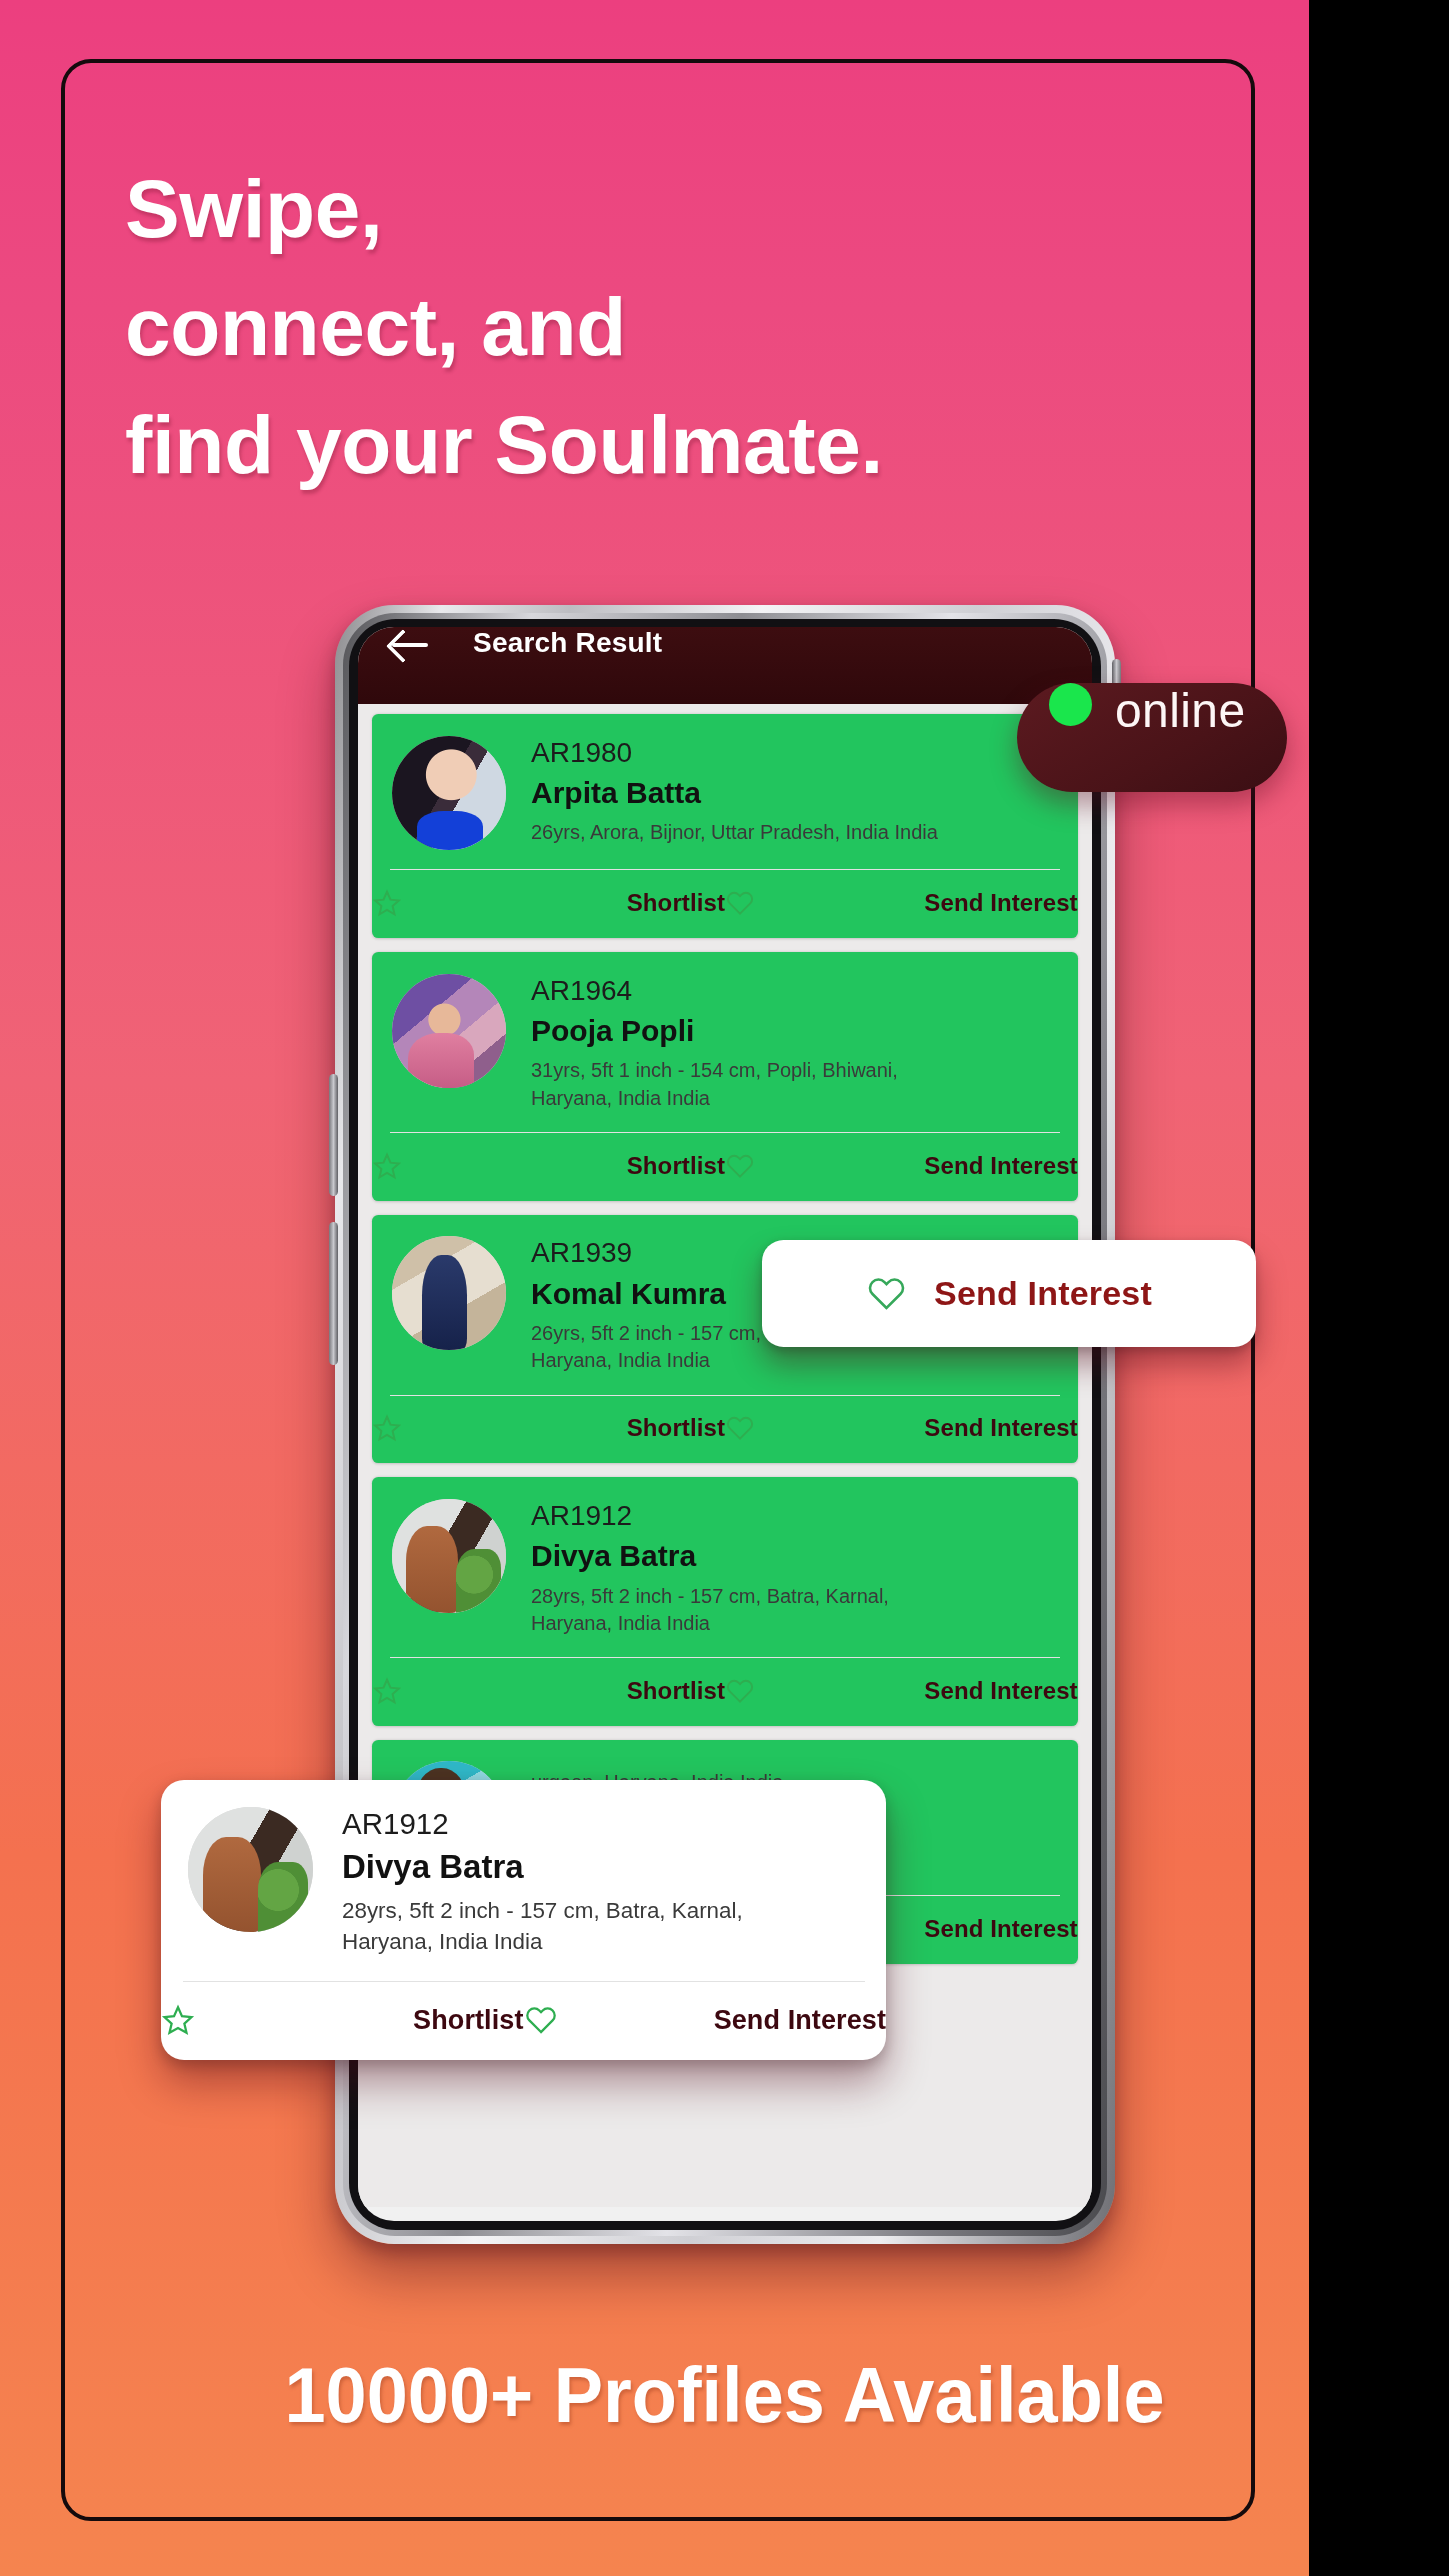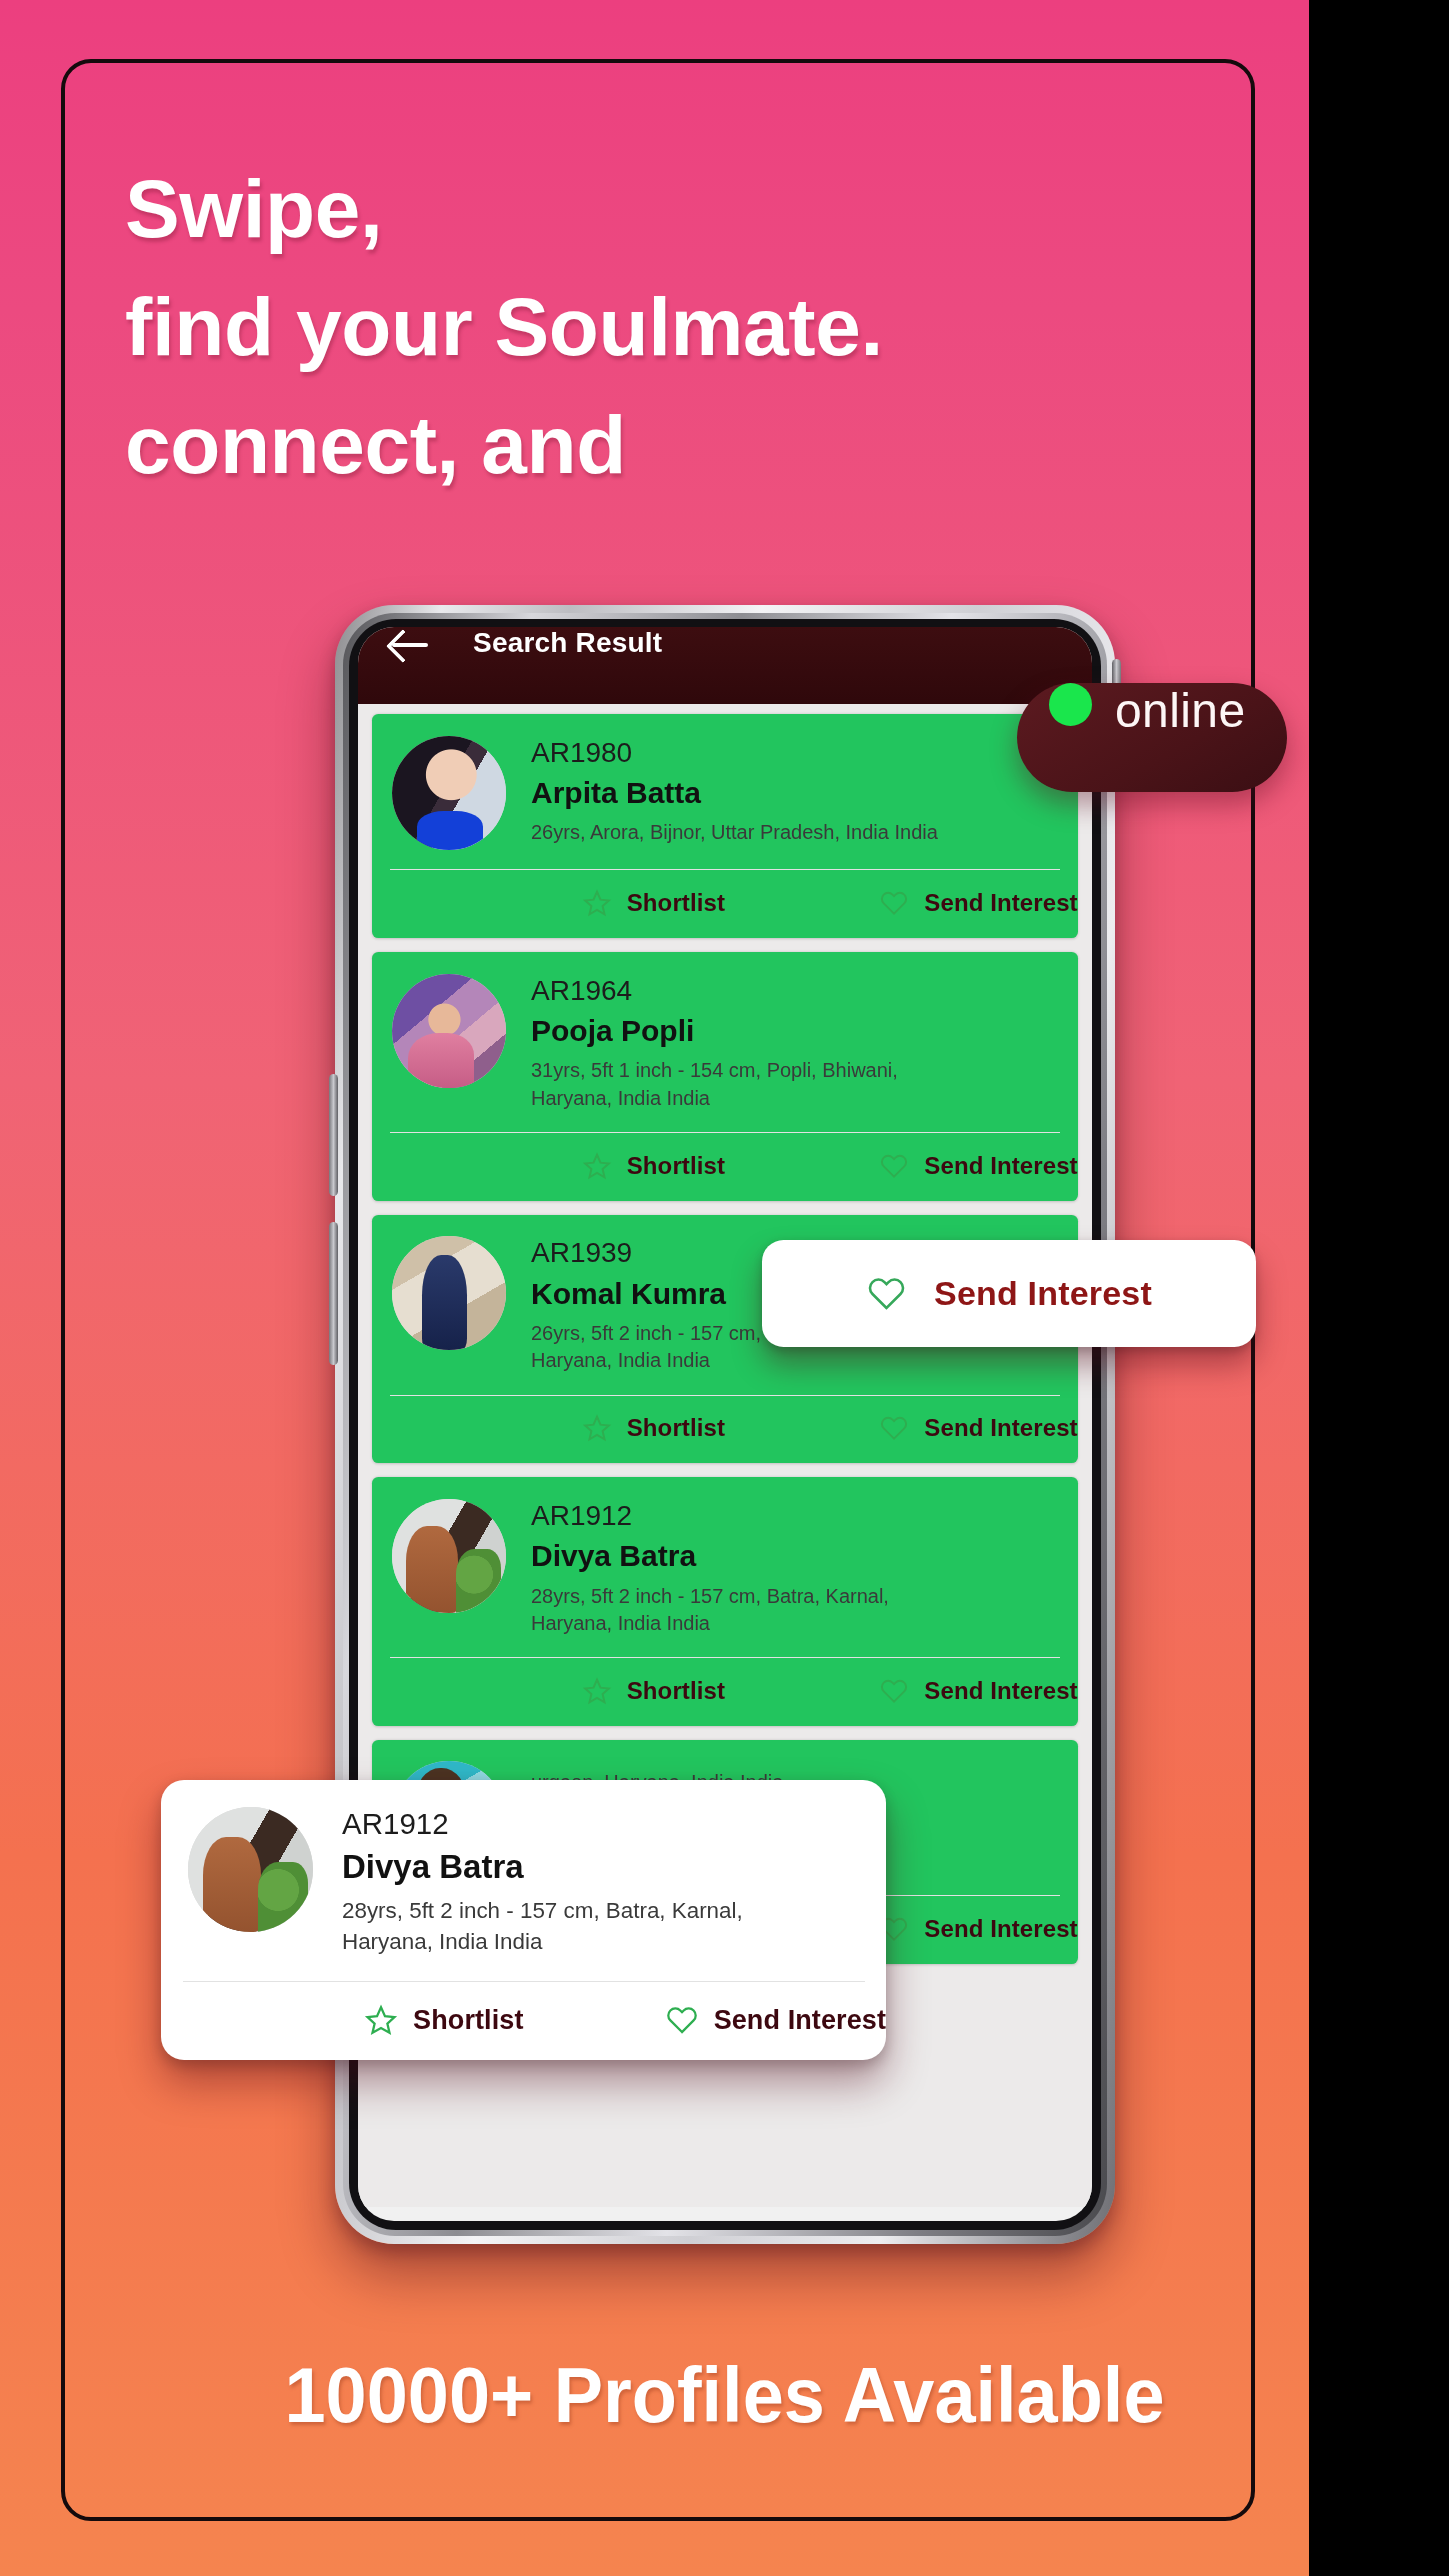--- a/index.html
+++ b/index.html
@@ -100,21 +100,21 @@
   .avatar{
     width:114px;height:114px;border-radius:50%;flex:none;margin-right:25px;
     overflow:hidden;position:relative;background:#d9d9d9;
   }
   .avatar .ph{position:absolute;inset:0;}
   .pid{font-size:28px;color:#1c1c1c;line-height:1.18;font-weight:400;}
   .pname{font-size:30px;color:#111;font-weight:600;line-height:1.3;margin-top:4.5px;}
   .pdesc{font-size:20px;color:#3a3a3a;line-height:1.37;margin-top:7.2px;max-width:420px;}
   .divider{height:0.9px;background:#e2e2e2;margin:0 18px;}
   .actions{display:flex;padding:18px 0 19.7px 0;}
-  .act{flex:1;display:flex;align-items:center;justify-content:flex-end;}
+  .act{flex:1;display:flex;align-items:center;justify-content:space-between;}
   .act .lbl{font-size:24px;font-weight:700;color:#3d0810;margin-left:15px;letter-spacing:0.1px;}
   .ico{width:30px;height:30px;flex:none;display:block;}
 
   
   #online-badge{
     position:absolute;left:1017px;top:683px;height:109px;padding:0 41px 0 32px;
     border-radius:55px;background:linear-gradient(150deg,#5c1a20,#4a1318 60%,#3a0e13);
     display:flex;gap:23px;
     box-shadow:0 12.5px 27px rgba(90,10,30,.4);z-index:30;
   }
@@ -166,22 +166,22 @@
 </style>
 </head>
 <body>
 
 <div id="poster">
 
   <div id="frame"></div>
 
   <div id="headline">
     <span class="hl">Swipe,</span>
+    <span class="hl">connect, and</span>
     <span class="hl">find your Soulmate.</span>
-    <span class="hl">connect, and</span>
   </div>
 
   <div id="phone">
     <div class="bezel-outer"></div>
     <div class="bezel-mid"></div>
     <div class="bezel-black"></div>
     <div class="side-btn b1"></div>
     <div class="side-btn b2"></div>
     <div class="side-btn b3"></div>
 

